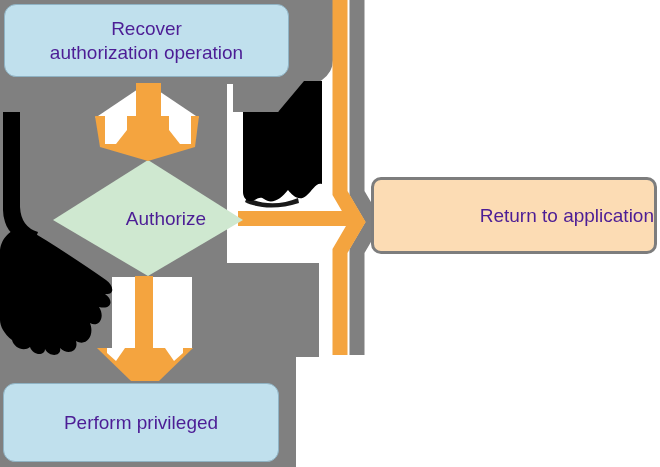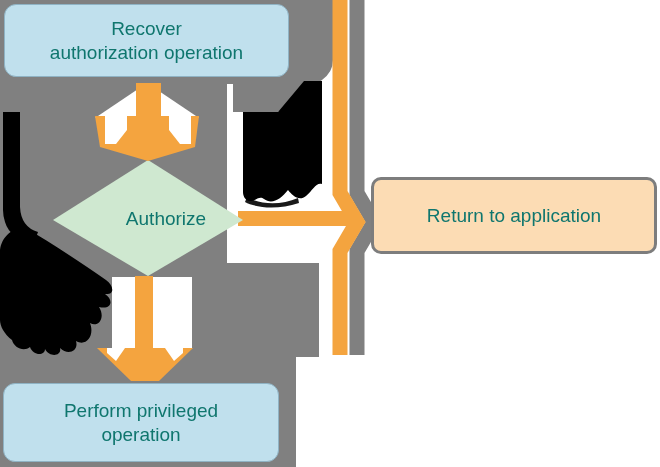--- a/index.html
+++ b/index.html
@@ -1,22 +1,22 @@
 <!DOCTYPE html>
 <html><head>
 <meta charset="utf-8">
 <style>
   html,body{margin:0;padding:0;background:#ffffff;}
   #stage{position:relative;width:660px;height:467px;background:#ffffff;overflow:hidden;
          font-family:"Liberation Sans","DejaVu Sans",sans-serif;}
   #shapes{position:absolute;left:0;top:0;width:660px;height:467px;}
   .node{position:absolute;display:flex;align-items:center;justify-content:center;
-        text-align:center;color:#0f766e;font-size:19px;line-height:1.26;box-sizing:border-box;}
+        text-align:center;color:#4c1d95;font-size:19px;line-height:1.26;box-sizing:border-box;}
   .proc{background:#c0e0ed;border:1px solid #8fb3c4;border-radius:12px;}
-  .term{background:#fcdcb4;border:3px solid #7d7d7d;border-radius:10px;}
+  .term{background:#fcdcb4;border:3px solid #7d7d7d;border-radius:10px;justify-content:flex-end;}
   .decision-label{position:absolute;background:transparent;border:none;}
 </style>
 </head>
 <body>
 
 <div id="stage">
 
   <svg id="shapes" viewBox="0 0 660 467" xmlns="http://www.w3.org/2000/svg">
 
     <path d="M0,0 H333 V60 Q333,72 322,80 L278,112 H233 V84 H227 V263 H319 V357 H296 V467 H0 Z" fill="#808080"></path>
@@ -73,17 +73,16 @@
     <span>Authorize</span>
   </div>
 
   <div class="node term" style="left:371px;top:177px;width:286px;height:77px;">
     <span>Return to application</span>
   </div>
 
   <div class="node proc" style="left:3px;top:383px;width:276px;height:79px;">
     <div>
       <span>Perform privileged</span><br>
-      <span>operation</span>
     </div>
   </div>
 
 </div>
 
 </body></html>

